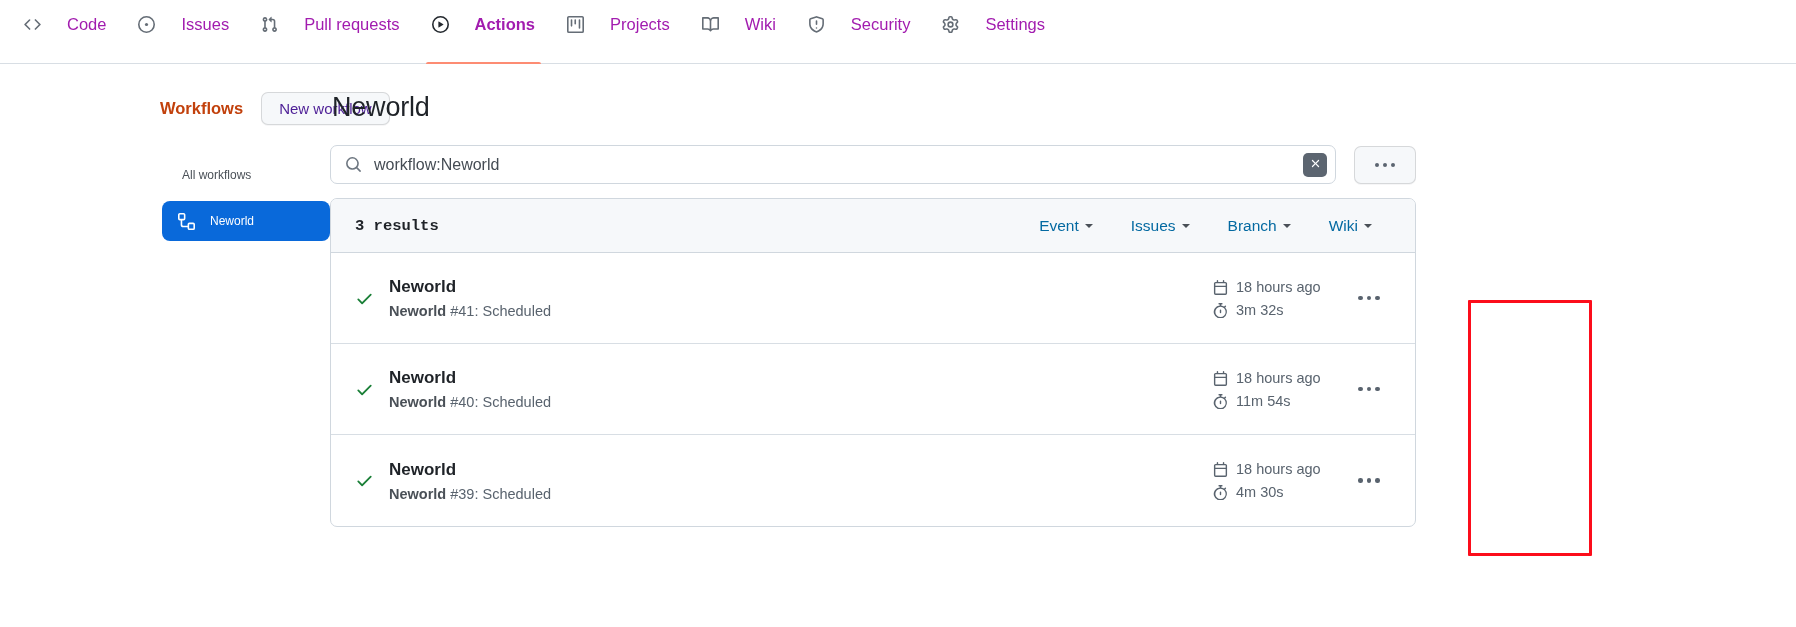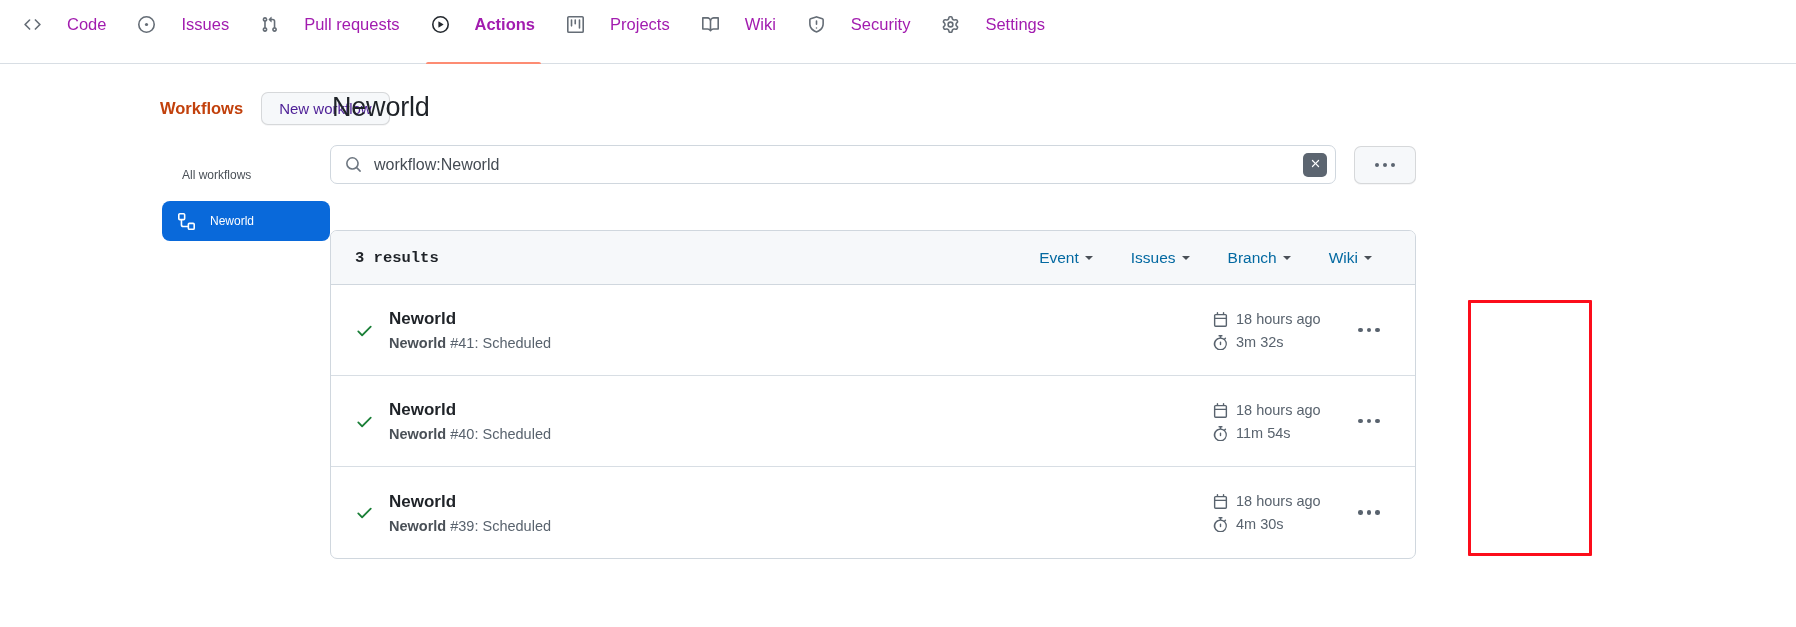--- a/index.html
+++ b/index.html
@@ -114,21 +114,21 @@
     font-weight: 400;
     color: #1f2328;
     letter-spacing: -0.2px;
     margin-bottom: 22px;
     margin-left: 2px;
   }
   .search-row {
     display: flex;
     align-items: center;
     gap: 18px;
-    margin-bottom: 46px;
+    margin-bottom: 14px;
   }
   .search-box {
     flex: 1 1 auto;
     height: 39px;
     border: 1px solid #d0d7de;
     border-radius: 7px;
     background: #ffffff;
     display: flex;
     align-items: center;
     padding: 0 8px 0 14px;

